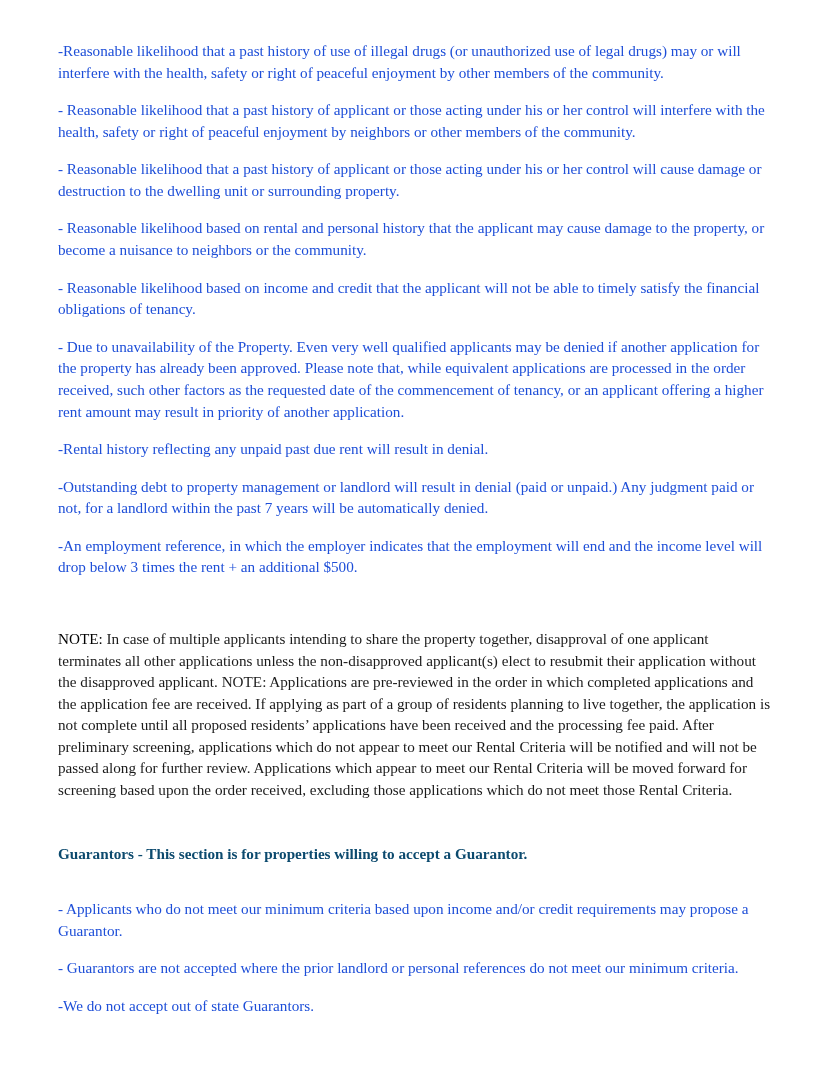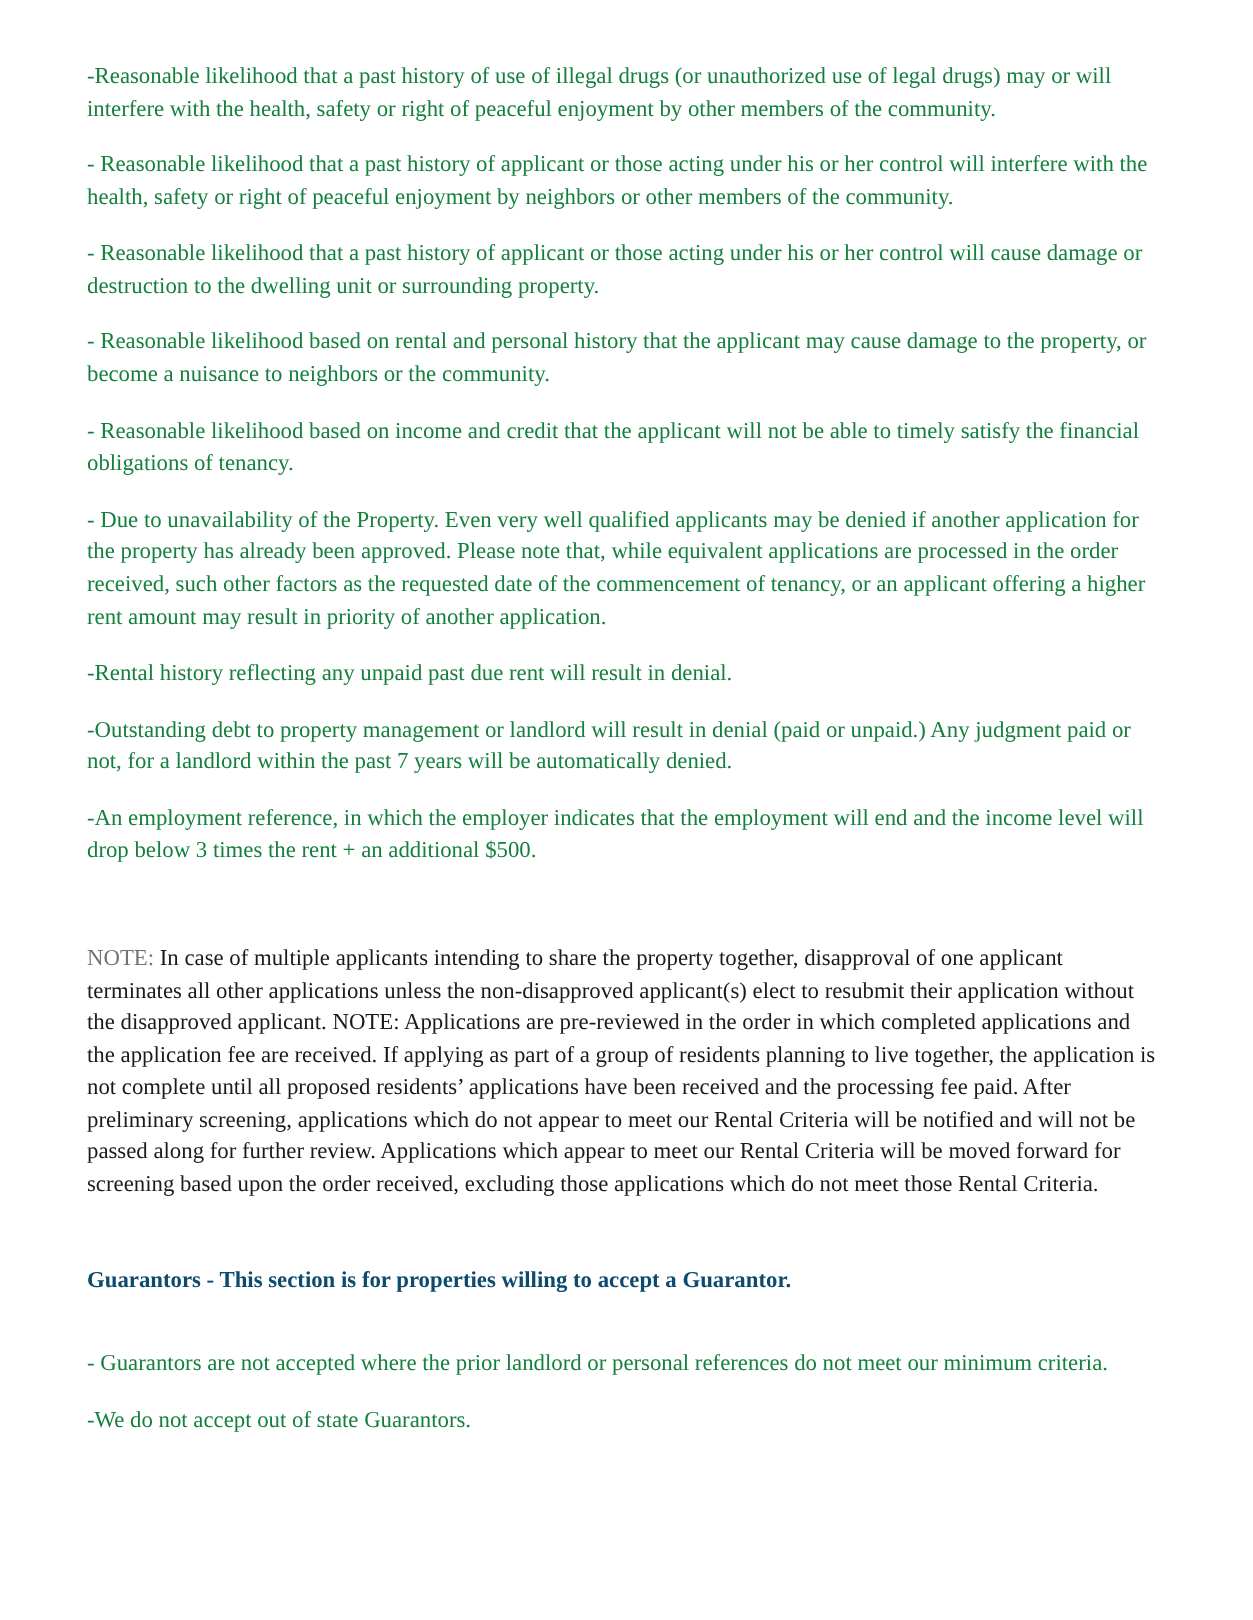--- a/index.html
+++ b/index.html
@@ -19,36 +19,36 @@
     box-sizing: border-box;
     padding: 40px 60px 20px 58px;
     background: #ffffff;
     position: relative;
   }
   .para {
     font-size: 15.2px;
     line-height: 1.42;
     margin: 0 0 16px 0;
     text-align: left;
-    color: #15803d;
+    color: #1d4ed8;
   }
   .spacer-lg {
     height: 34px;
   }
   .spacer-md {
     height: 26px;
   }
   .note-para {
     font-size: 15.2px;
     line-height: 1.42;
     margin: 0 0 16px 0;
     color: #1a1a1a;
   }
   .note-label {
-    color: #737373;
+    color: #000000;
   }
   .guarantor-heading {
     font-size: 15.2px;
     line-height: 1.42;
     font-weight: bold;
     color: #0c4a6e;
     margin: 0;
   }
 </style>
 </head>
@@ -70,16 +70,17 @@
 
   <p class="note-para"><span class="note-label">NOTE:</span><span> In case of multiple applicants intending to share the property together, disapproval of one applicant terminates all other applications unless the non-disapproved applicant(s) elect to resubmit their application without the disapproved applicant. NOTE: Applications are pre-reviewed in the order in which completed applications and the application fee are received. If applying as part of a group of residents planning to live together, the application is not complete until all proposed residents’ applications have been received and the processing fee paid. After preliminary screening, applications which do not appear to meet our Rental Criteria will be notified and will not be passed along for further review. Applications which appear to meet our Rental Criteria will be moved forward for screening based upon the order received, excluding those applications which do not meet those Rental Criteria.</span></p>
 
 
   <div class="spacer-md"></div>
 
   <p class="guarantor-heading">Guarantors - This section is for properties willing to accept a Guarantor.</p>
 
   <div class="spacer-lg"></div>
 
+  <p class="para">- Applicants who do not meet our minimum criteria based upon income and/or credit requirements may propose a Guarantor.</p>
   <p class="para">- Guarantors are not accepted where the prior landlord or personal references do not meet our minimum criteria.</p>
   <p class="para">-We do not accept out of state Guarantors.</p>
 
 </div>
 
 </body></html>

